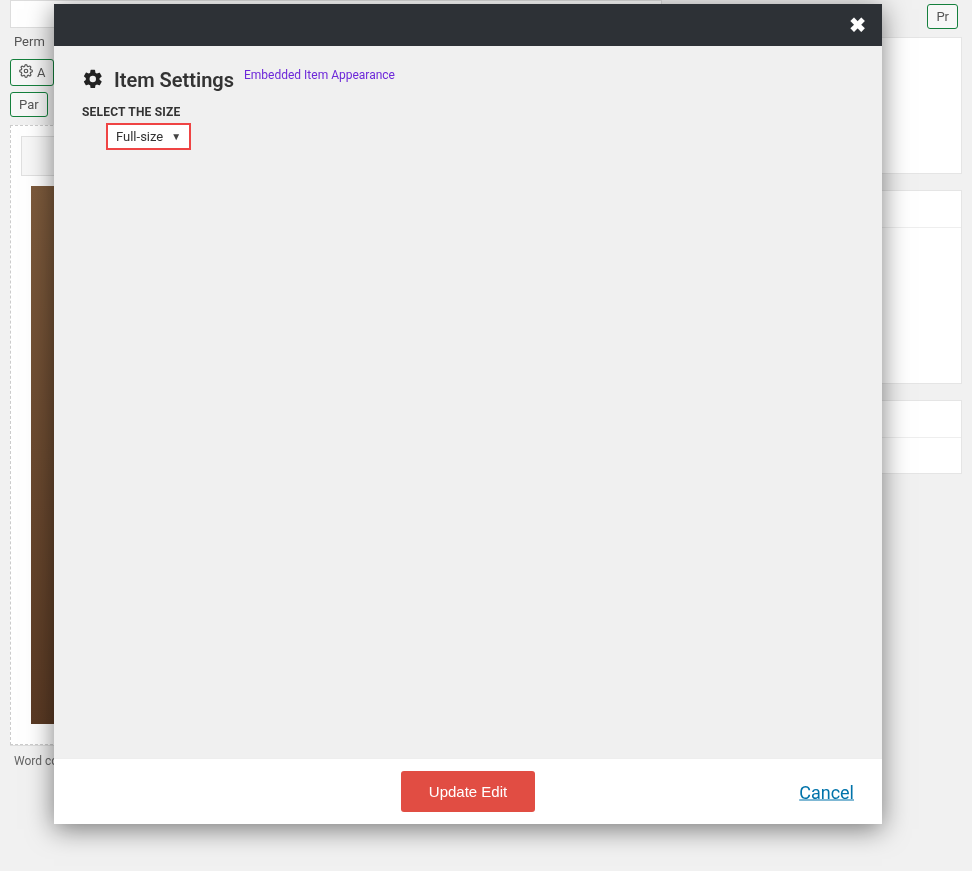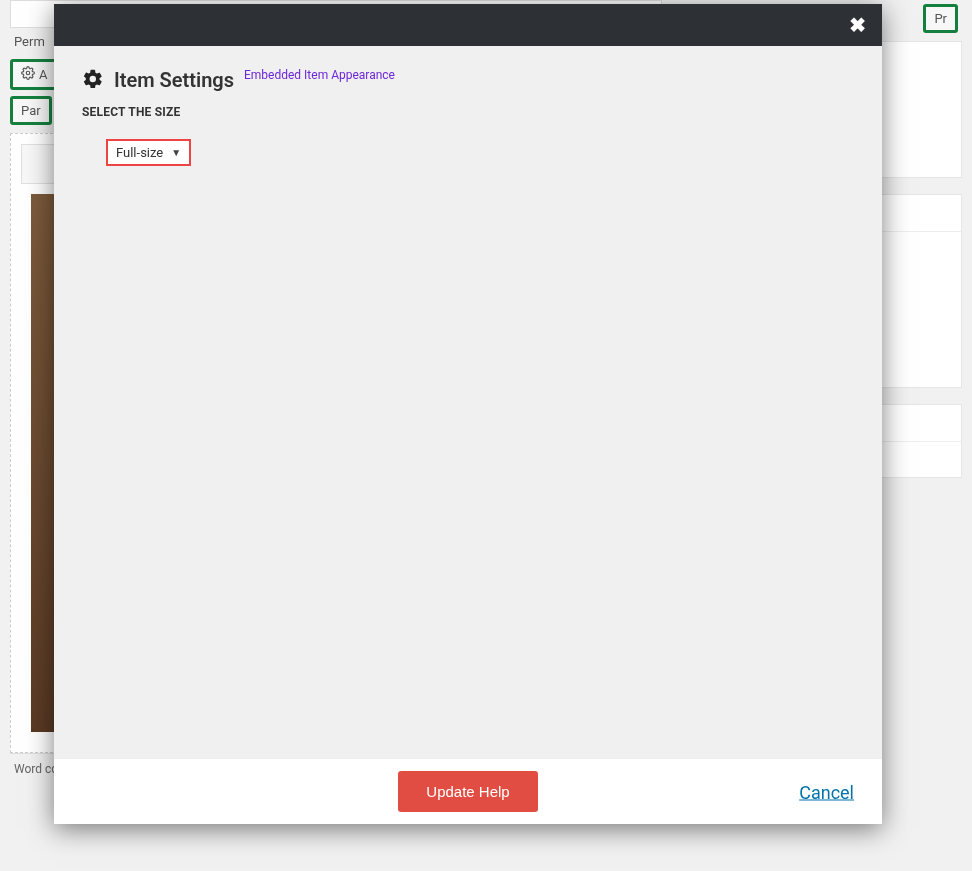--- a/index.html
+++ b/index.html
@@ -4,21 +4,21 @@
 <style>
   * { box-sizing: border-box; margin: 0; padding: 0; }
   html, body { width: 972px; height: 871px; overflow: hidden; font-family: -apple-system, BlinkMacSystemFont, "Segoe UI", Roboto, Helvetica, Arial, sans-serif; font-size: 13px; color: #333; background: #f1f1f1; }
   a { color: #0073aa; text-decoration: underline; cursor: pointer; }
   .bg { position: absolute; inset: 0; padding: 0 10px; }
   .bg-row { display: flex; gap: 20px; }
   .bg-left { flex: 1; }
   .bg-right { width: 280px; margin-left: auto; }
   .bg-input { width: 100%; border: 1px solid #ddd; background: #fff; height: 28px; margin-top: 0; margin-bottom: 4px; }
   .perm { font-size: 13px; color: #555; margin: 6px 0 10px 4px; }
-  .btn-outline { display: inline-block; border: 3px solid #15803d; background: #f7f7f7; border-radius: 3px; padding: 4px 8px; font-size: 13px; color: #555; margin-right: 4px; }
+  .btn-outline { display: inline-block; border: 1px solid #15803d; background: #f7f7f7; border-radius: 3px; padding: 4px 8px; font-size: 13px; color: #555; margin-right: 4px; }
   .gearline { display:flex; align-items:center; gap:4px; }
   .editor-box { margin-top: 8px; border: 1px dashed #ccc; height: 620px; position: relative; background:#fff; }
   .editor-placeholder { position:absolute; top:10px; left:10px; right:10px; height:40px; border:1px solid #e0e0e0; background:#f7f7f7;}
   .editor-img { position:absolute; top:60px; left:20px; width:40px; bottom:20px; background:linear-gradient(#7c5a3c,#5a3a24); }
   .wc { display:flex; justify-content:space-between; font-size:12px; color:#666; padding:8px 4px; border-top:1px solid #ddd; }
   .side-box { background:#fff; border:1px solid #e5e5e5; margin-bottom:16px; }
   .side-head { padding:10px 12px; font-weight:600; border-bottom:1px solid #eee; font-size:14px; color:#23282d; }
   .side-body { padding:10px 12px; font-size:13px; color:#555;}
   .side-line { margin-bottom:8px; }
   .trash { color:#a00; text-decoration:underline;}
@@ -49,21 +49,21 @@
 
   .modal-titlearea { padding-top:4px;}
   .modal-title { font-size:26px; font-weight:400; color:#444; margin-bottom:6px;}
   .modal-sub { font-size:13px; font-style:italic; color:#777;}
 
   .settings { flex:1; background:#f0f0f0; padding:22px 28px; }
   .settings-head { display:flex; gap:10px; margin-bottom:12px;}
   .settings-h { font-size:20px; font-weight:600; color:#333;}
   .settings-sub { font-size:12px; color:#6d28d9;}
   .gear-svg { width:22px; height:22px; }
-  .select-label { font-size:12px; font-weight:700; color:#333; letter-spacing:0.2px; margin-bottom:20px; text-transform:uppercase;}
+  .select-label { font-size:12px; font-weight:700; color:#333; letter-spacing:0.2px; margin-bottom:4px; text-transform:uppercase;}
   .size-select-wrap { display:inline-flex; align-items:center; background:#fff; border:2px solid #ef4444; padding:4px 8px; gap:8px; margin-left:24px; position:relative;}
   .size-select-wrap .caret { font-size:10px; color:#444; }
 
   .modal-footer { height:66px; display:flex; align-items:center; justify-content:center; position:relative; border-top:1px solid #eee;}
   .update-btn { background:#e14d43; color:#fff; border:none; border-radius:3px; padding:12px 28px; font-size:15px; cursor:pointer;}
   .cancel { position:absolute; right:28px; top:50%; transform:translateY(-50%); font-size:18px;}
 </style>
 </head>
 <body>
 
@@ -141,16 +141,16 @@
       <span class="settings-h">Item Settings</span>
       <span class="settings-sub">Embedded Item Appearance</span>
     </div>
     <div class="select-label">Select the Size</div>
     <div class="size-select-wrap">
       <span>Full-size</span>
       <span class="caret">▼</span>
     </div>
   </div>
   <div class="modal-footer">
-    <button class="update-btn">Update Help</button>
+    <button class="update-btn">Update Edit</button>
     <a class="cancel">Cancel</a>
   </div>
 </div>
 
 </body></html>

